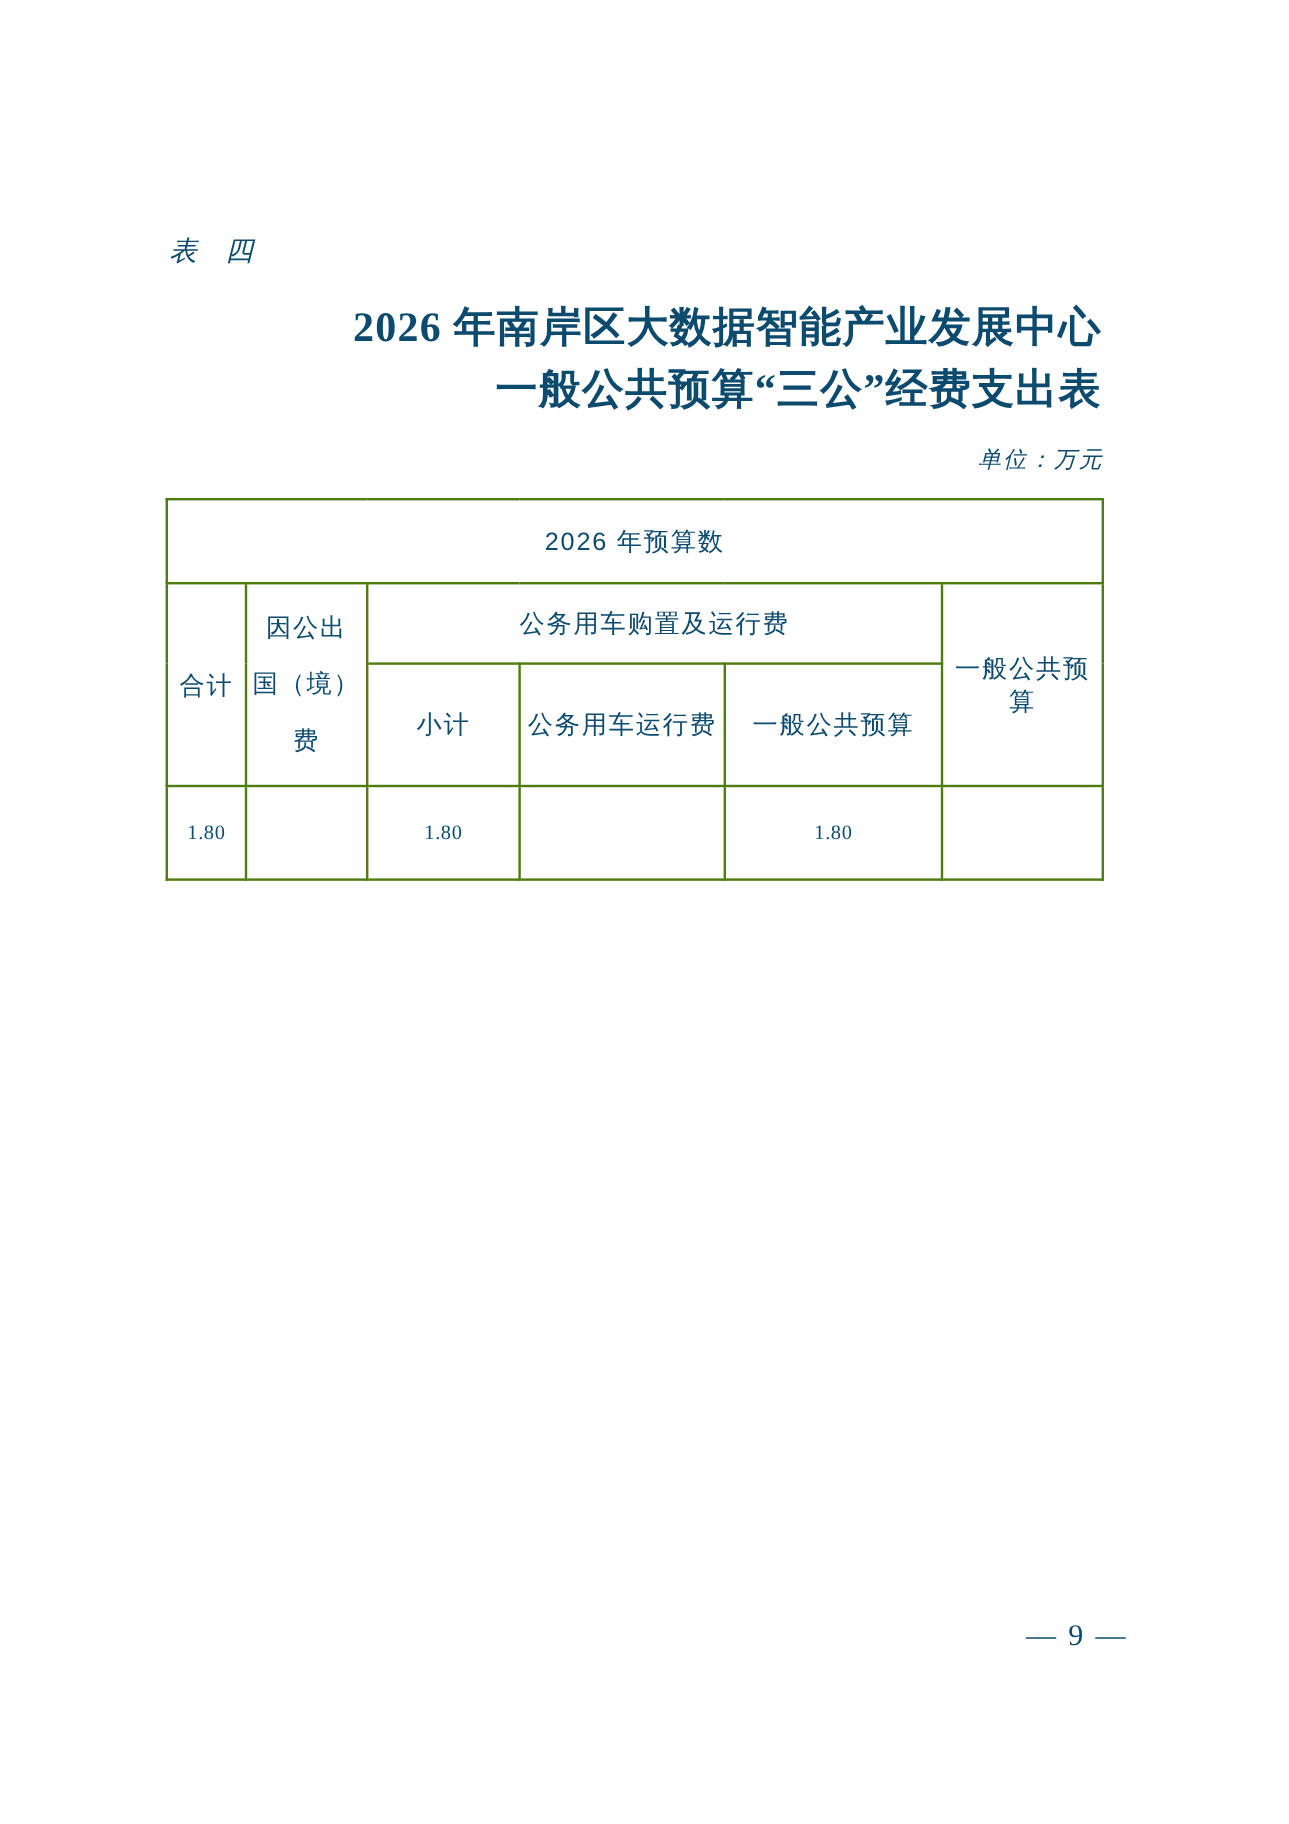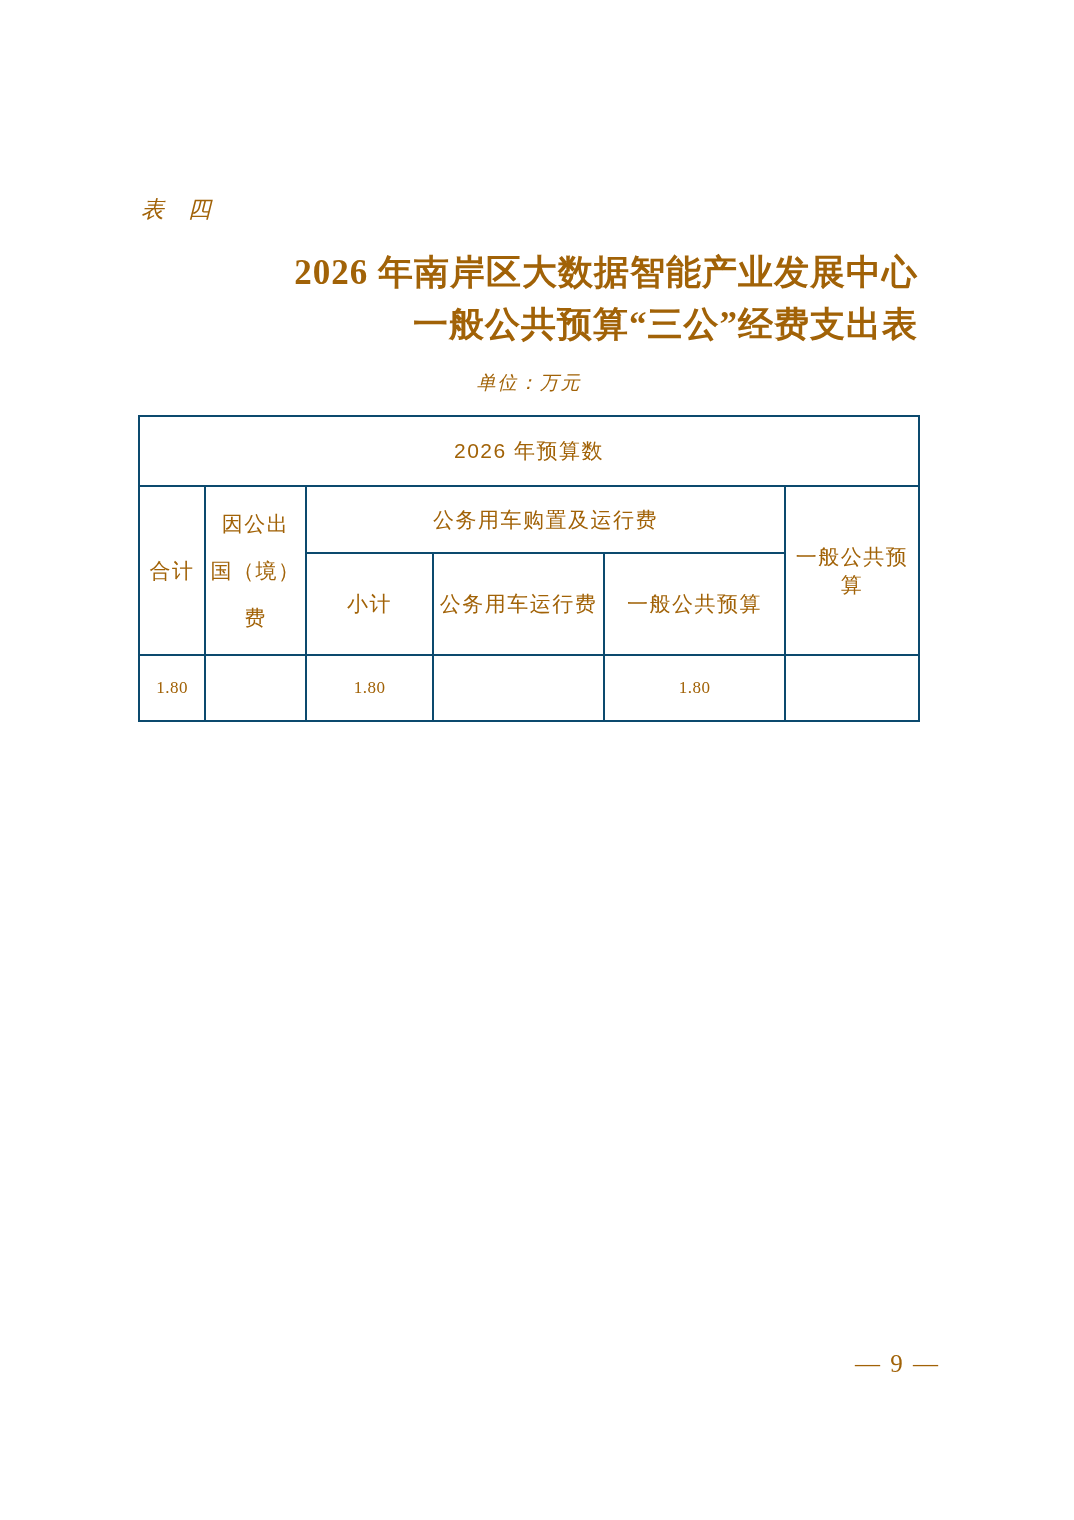--- a/index.html
+++ b/index.html
@@ -2,21 +2,21 @@
 <html><head>
 <meta charset="utf-8">
 <style>
   * { margin: 0; padding: 0; box-sizing: border-box; }
   html, body { background: #ffffff; }
   .sheet {
     position: relative;
     width: 1074px;
     height: 1520px;
     background: #ffffff;
-    color: #a16207;
+    color: #0c4a6e;
     font-family: "Liberation Serif", "DejaVu Serif", serif;
     overflow: hidden;
   }
   .table-label {
     position: absolute;
     left: 141px;
     top: 194px;
     font-size: 23px;
     font-style: italic;
     letter-spacing: 9px;
@@ -32,35 +32,35 @@
     font-size: 35px;
     line-height: 52px;
     letter-spacing: 1px;
     font-family: "Liberation Serif", "DejaVu Serif", serif;
   }
   .unit-note {
     position: absolute;
     left: 138px;
     top: 370px;
     width: 782px;
-    text-align: center;
+    text-align: right;
     font-size: 19px;
     font-style: italic;
     letter-spacing: 2px;
   }
   table.budget {
     position: absolute;
     left: 138px;
     top: 415px;
     width: 780px;
     border-collapse: collapse;
     table-layout: fixed;
   }
   table.budget td {
-    border: 2px solid #0c4a6e;
+    border: 2px solid #4d7c0f;
     text-align: center;
     vertical-align: middle;
     padding: 0;
     overflow: hidden;
   }
   .hdr {
     font-family: "Liberation Sans", "DejaVu Sans", sans-serif;
     font-weight: 500;
     font-size: 21px;
     letter-spacing: 1.5px;
@@ -70,21 +70,21 @@
     white-space: nowrap;
   }
   .val {
     font-family: "Liberation Serif", "DejaVu Serif", serif;
     font-size: 17px;
     letter-spacing: 0.5px;
   }
   tr.r1 { height: 70px; }
   tr.r2 { height: 67px; }
   tr.r3 { height: 102px; }
-  tr.r4 { height: 66px; }
+  tr.r4 { height: 78px; }
   .page-number {
     position: absolute;
     left: 140px;
     top: 1350px;
     width: 800px;
     text-align: right;
     font-size: 25px;
     letter-spacing: 2px;
     font-family: "Liberation Serif", "DejaVu Serif", serif;
   }

